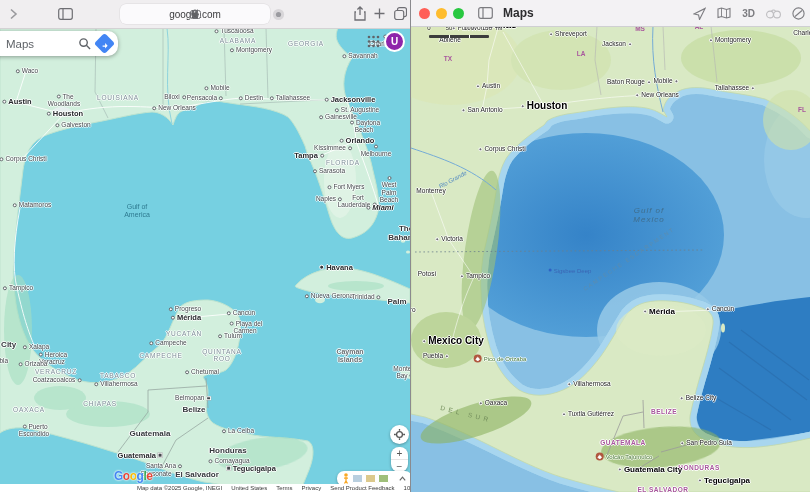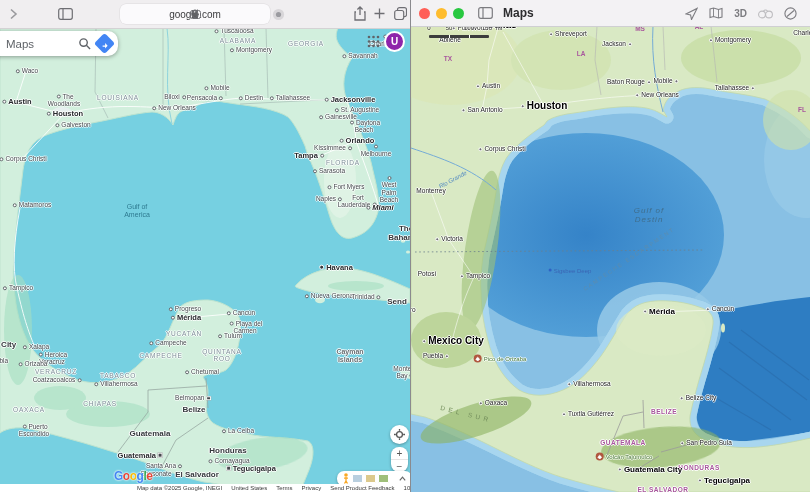--- a/index.html
+++ b/index.html
@@ -55,21 +55,21 @@
   .gzoom div{flex:1;display:flex;align-items:center;justify-content:center;font-size:10px;color:#565656;}
   .gzoom div:first-child{border-bottom:1px solid #e6e6e6;}
   .gbar{position:absolute;left:337px;top:471px;width:75px;height:15px;background:#fff;border-radius:7px;box-shadow:0 1px 3px rgba(0,0,0,.3);display:flex;align-items:center;padding:0 5px;box-sizing:border-box;gap:2px;}
   .thumb{width:11px;height:9px;border:1px solid #fff;border-radius:1px;box-sizing:border-box;}
   .gattr{position:absolute;left:0;top:484px;width:410px;height:8px;background:#fff;display:flex;align-items:center;font-size:6px;color:#3a3a3a;padding-left:137px;gap:9px;white-space:nowrap;}
   .glogo{position:absolute;left:114px;top:469px;font-size:12px;font-weight:bold;letter-spacing:-.5px;text-shadow:0 0 2px #fff,0 0 2px #fff;}
   
   #titlebar{position:absolute;top:0;left:0;width:100%;height:26px;background:#f3f2f4;border-bottom:1px solid #cfcfd2;display:flex;align-items:center;}
   .tl{width:11px;height:11px;border-radius:50%;margin-left:8px;flex:none;}
   .atitle{font-size:12px;font-weight:bold;color:#2c2c2e;margin-left:10px;}
-  .aicons{margin-left:auto;display:flex;align-items:center;gap:11px;padding-right:20px;color:#7c7c80;}
+  .aicons{margin-left:auto;display:flex;align-items:center;gap:11px;padding-right:12px;color:#7c7c80;}
   .a3d{font-size:10px;font-weight:bold;color:#7c7c80;}
   
   .ascale{position:absolute;left:0;top:24px;width:110px;height:18px;}
   .ascale span{position:absolute;font-size:6px;color:#2b2b2b;text-shadow:0 0 2px #fff,0 0 2px #fff;transform:translateX(-50%);}
   .ascale .bar{position:absolute;left:18px;top:11px;width:60px;height:2.5px;background:#3c3c3c;border-radius:1px;}
   .ascale .bar i{position:absolute;top:0;width:1px;height:100%;background:#fff;}
 </style>
 </head>
 <body>
 
@@ -166,21 +166,21 @@
         <span class="lbl g-citym" style="left: 379px; top: 208px; font-style: italic;"><span class="mk ring"></span>Miami</span>
         <span class="lbl g-country" style="left: 406px; top: 233px;">The
 Bahamas</span>
         <span class="lbl g-water" style="left: 137px; top: 211px;">Gulf of
 America</span>
         <span class="lbl g-city" style="left: 31px; top: 205px;"><span class="mk ring"></span>Matamoros</span>
         <span class="lbl g-city" style="left: 17px; top: 288px;"><span class="mk ring"></span>Tampico</span>
         <span class="lbl g-citym" style="left: 335px; top: 268px;"><span class="mk dot"></span>Havana</span>
         <span class="lbl g-city" style="left: 328px; top: 296px;"><span class="mk ring"></span>Nueva Gerona</span>
         <span class="lbl g-city" style="left: 367px; top: 297px;">Trinidad<span class="mk ring"></span></span>
-        <span class="lbl g-country" style="left: 397px; top: 302px;">Send</span>
+        <span class="lbl g-country" style="left: 397px; top: 302px;">Palm</span>
         <span class="lbl g-gray" style="left: 350px; top: 356px;">Cayman
 Islands</span>
         <span class="lbl g-city" style="left: 406px; top: 372px;">Montego Bay<span class="mk ring"></span></span>
         <span class="lbl g-city" style="left: 184px; top: 309px;"><span class="mk ring"></span>Progreso</span>
         <span class="lbl g-citym" style="left: 185px; top: 318px;"><span class="mk ring"></span>Mérida</span>
         <span class="lbl g-city" style="left: 240px; top: 313px;"><span class="mk ring"></span>Cancún</span>
         <span class="lbl g-city" style="left: 245px; top: 327px;"><span class="mk ring"></span>Playa del
 Carmen</span>
         <span class="lbl g-city" style="left: 229px; top: 336px;"><span class="mk ring"></span>Tulum</span>
         <span class="lbl g-state" style="left: 184px; top: 334px;">YUCATÁN</span>
@@ -430,21 +430,21 @@
         <span class="lbl a-cityb2" style="left: 247px; top: 312px;"><span class="mk adot"></span>Mérida</span>
         <span class="lbl a-city" style="left: 308px; top: 309px;"><span class="mk adot"></span>Cancún</span>
         <span class="lbl a-city" style="left: 286px; top: 398px;"><span class="mk adot"></span>Belize City</span>
         <span class="lbl a-country" style="left: 253px; top: 412px;">BELIZE</span>
         <span class="lbl a-city" style="left: 294px; top: 443px;"><span class="mk adot"></span>San Pedro Sula</span>
         <span class="lbl a-country" style="left: 288px; top: 468px;">HONDURAS</span>
         <span class="lbl a-cityb2" style="left: 238px; top: 470px;"><span class="mk adot"></span>Guatemala City</span>
         <span class="lbl a-cityb2" style="left: 312px; top: 481px;"><span class="mk adot"></span>Tegucigalpa</span>
         <span class="lbl a-country" style="left: 252px; top: 490px;">EL SALVADOR</span>
         <span class="lbl a-water" style="left: 238px; top: 215px;">Gulf of
-Destin</span>
+Mexico</span>
         <span class="lbl a-deep" style="left: 158px; top: 271px;"><span class="mk bdot"></span>Sigsbee Deep</span>
         <span class="lbl a-esc" style="left: 218px; top: 259px; transform: translate(-50%, -50%) rotate(-34deg);">CAMPECHE ESCARPMENT</span>
       </div>
 
     <div class="ascale">
       <span style="left:18px;top:1px">0</span>
       <span style="left:38px;top:1px">50</span>
       <span style="left:58px;top:1px">100</span>
       <span style="left:76px;top:1px">150</span>
       <span style="left:88px;top:1px">mi</span>

